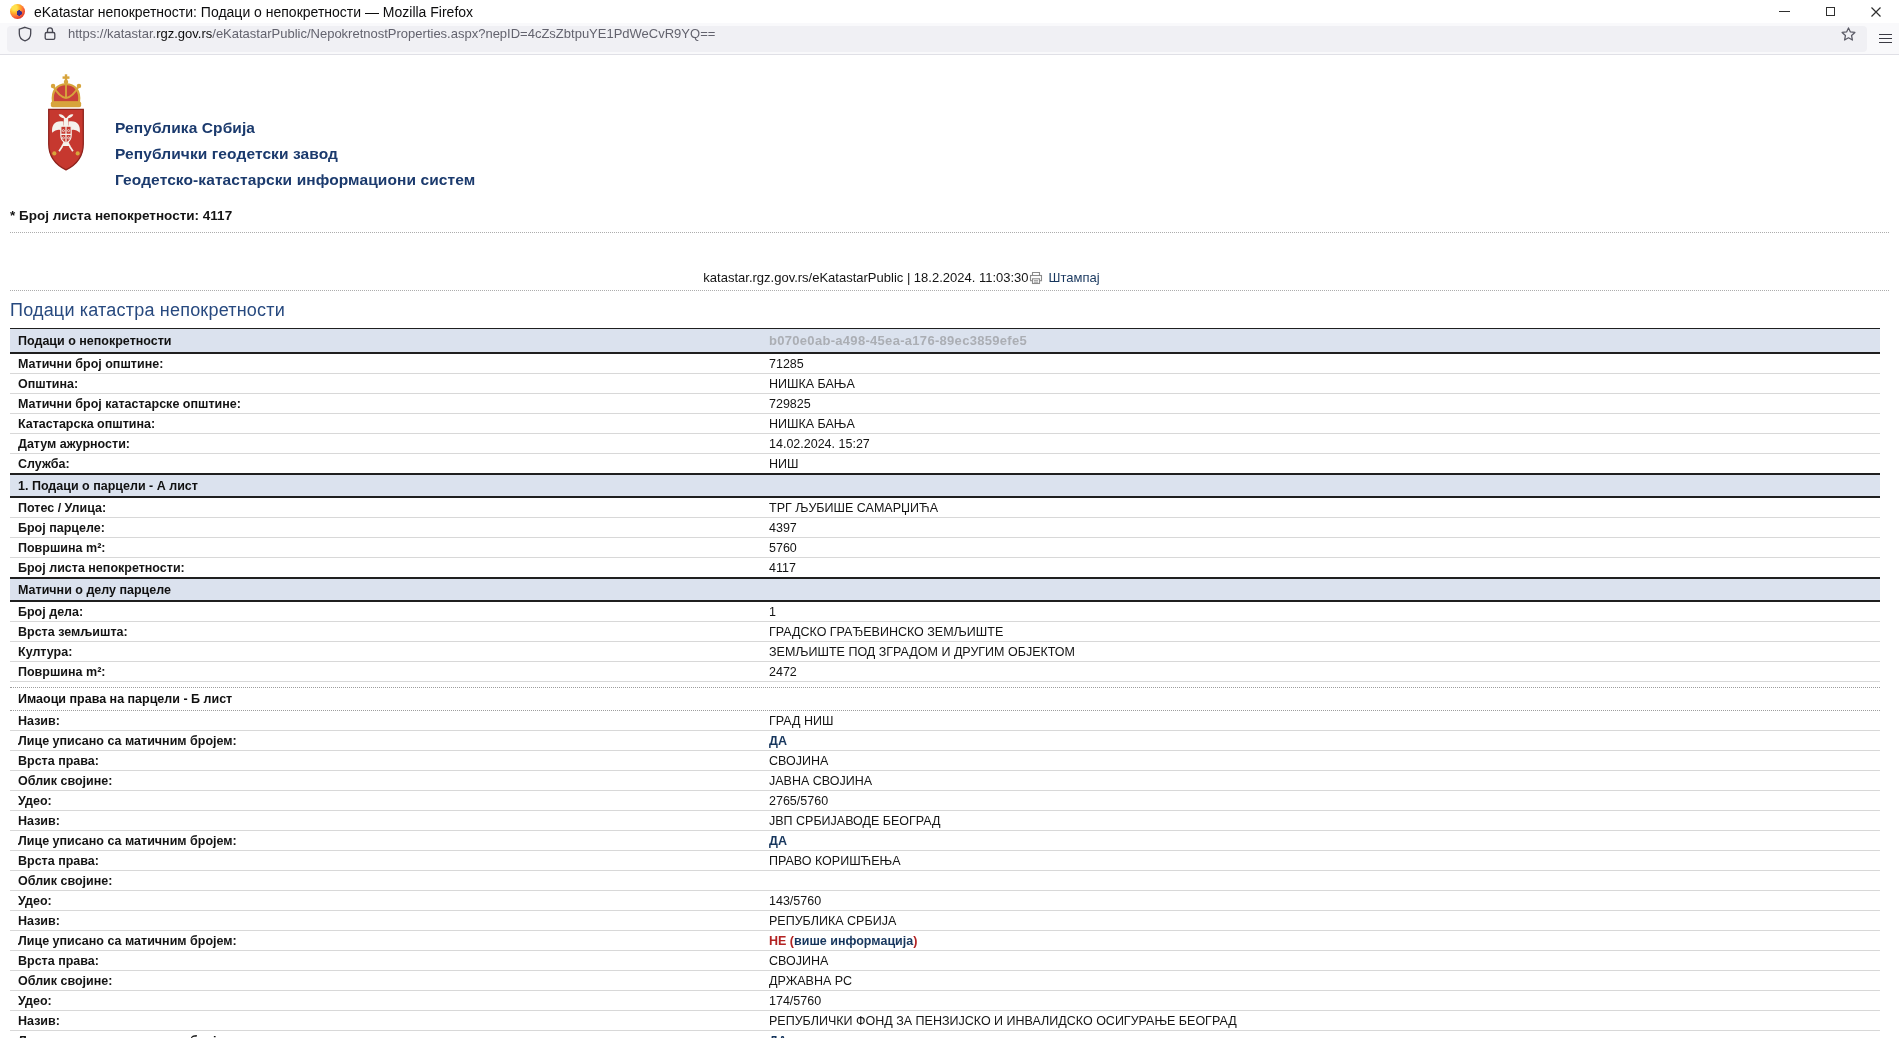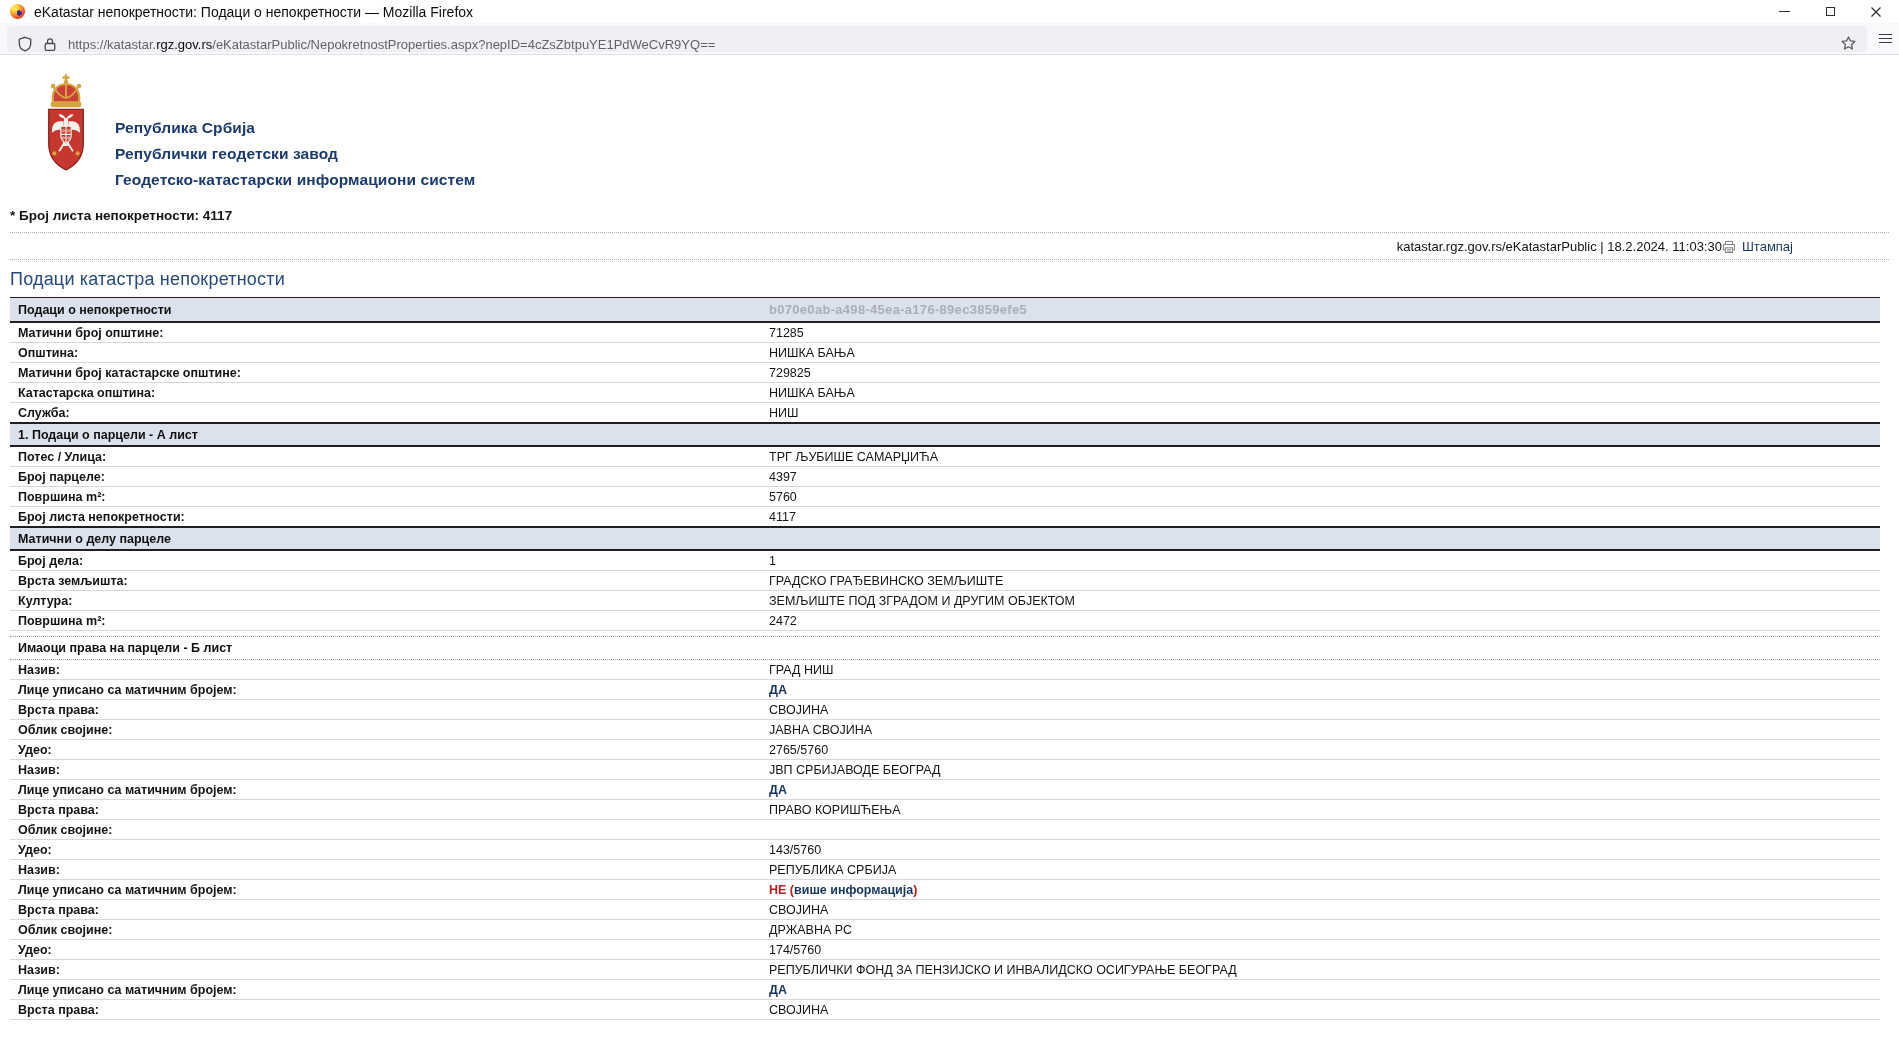--- a/index.html
+++ b/index.html
@@ -17,41 +17,41 @@
   .win-btn { width:46px; height:23px; display:flex; align-items:center; justify-content:center;
     background:transparent; border:none; cursor:default; }
   .min-glyph { width:11px; height:0; border-top:1.4px solid #2f2f2f; display:block; }
   .restore-glyph { position:relative; width:9px; height:9px; border:1.3px solid #2f2f2f; background:#fff; display:block; }
   .restore-glyph::before { content:""; position:absolute; top:-4px; left:2.4px; width:9px; height:9px;
     border:1.3px solid #2f2f2f; z-index:-1; }
   .close-glyph svg { display:block; }
 
   
   .toolbar { height:32px; background:#f9f9fb; border-bottom:1px solid #e0e0e6; display:flex; align-items:center; padding:0 2px 0 7px; }
-  .urlbar { width:1860px; height:26px; background:#f0f0f4; border-radius:4px; display:flex; align-items:flex-end;
+  .urlbar { width:1860px; height:26px; background:#f0f0f4; border-radius:4px; display:flex; align-items:flex-start;
     padding:0 10px; flex:0 0 auto; }
   .urlbar svg { display:block; flex:0 0 auto; }
   .lock-wrap { margin-left:10px; }
   .url-text { font-size:13px; color:#63636e; margin-left:11px; white-space:nowrap; overflow:hidden; flex:1 1 auto; }
   .url-domain { color:#0c0c0d; }
   .star-wrap { margin-left:auto; padding-left:8px; }
   .menu-btn { margin-left:7px; width:22px; display:flex; flex-direction:column; gap:2.6px; align-items:center;
     background:transparent; border:none; }
   .menu-btn i { display:block; width:13px; height:0; border-top:1.6px solid #3b3b44; }
 
   
   .page { padding:0 10px; background:#fff; }
   .brand { display:flex; margin-top:18px; }
   .crest { margin-left:30px; flex:0 0 auto; }
   .brand-text { margin-left:23px; padding-top:42px; }
   .brand-line { font-size:15.5px; font-weight:bold; color:var(--brand-navy, #1b3a6d); line-height:26px; letter-spacing:0.1px; }
 
   .sheet-line { margin-top:15px; font-size:13.5px; font-weight:bold; color:#141414; }
   .dotted { border:none; border-top:1px dotted #adadad; margin-top:9px; }
-  .meta-row { display:flex; justify-content:flex-end; align-items:center; padding:6px 0 5px 0; font-size:13px; color:#141414; }
+  .meta-row { display:flex; justify-content:center; align-items:center; padding:6px 0 5px 0; font-size:13px; color:#141414;margin-top:31px; }
   .print-link { display:flex; align-items:center; gap:6px; margin-right:96px; color:var(--accent-navy, #17365d);
     text-decoration:none; font-size:13px; }
   .print-link svg { display:block; }
 
   .page-title { margin-top:9px; margin-bottom:7px; font-size:18px; font-weight:normal;
     color:var(--page-title-navy, #27497f); letter-spacing:0.2px; }
 
   
   .dtable { width:1870px; border-top:2px solid var(--dark-border, #1f1f1f); }
   .sec { background:var(--section-bg, #dbe2ee); border-bottom:2px solid var(--dark-border, #1f1f1f);
@@ -195,20 +195,24 @@
       </div>
       <div class="trow">
         <div class="tlabel">Матични број катастарске општине:</div>
         <div class="tvalue">729825</div>
       </div>
       <div class="trow">
         <div class="tlabel">Катастарска општина:</div>
         <div class="tvalue">НИШКА БАЊА</div>
       </div>
       <div class="trow">
+        <div class="tlabel">Датум ажурности:</div>
+        <div class="tvalue">14.02.2024. 15:27</div>
+      </div>
+      <div class="trow">
         <div class="tlabel">Служба:</div>
         <div class="tvalue">НИШ</div>
       </div>
       <div class="sec">
         <div class="sec-label">1. Подаци о парцели - А лист</div>
         <div class="sec-uuid"></div>
       </div>
       <div class="trow">
         <div class="tlabel">Потес / Улица:</div>
         <div class="tvalue">ТРГ ЉУБИШЕ САМАРЏИЋА</div>

